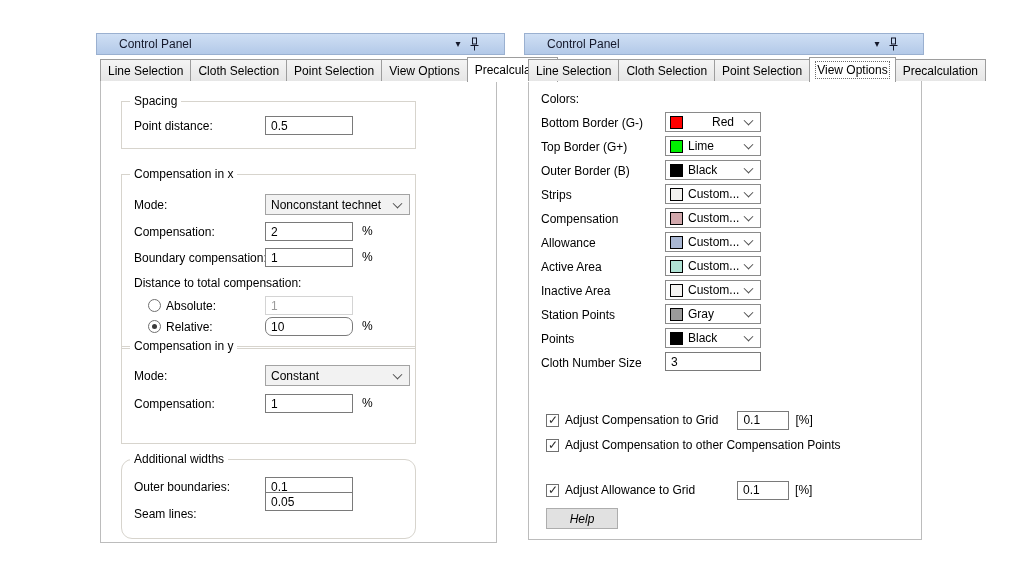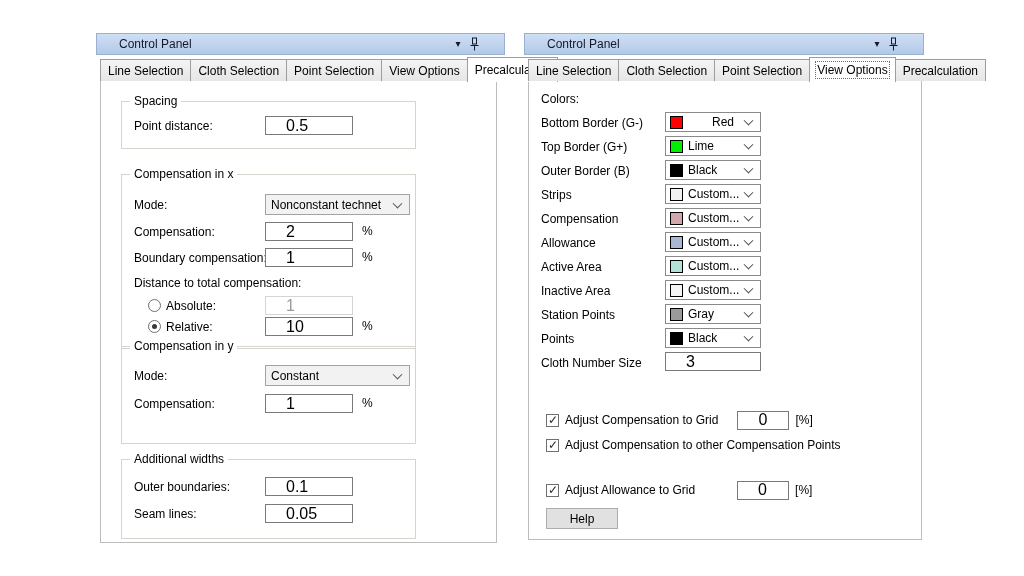--- a/index.html
+++ b/index.html
@@ -20,21 +20,21 @@
   .tab.active { background:#fff; height:25px; margin-top:0; padding-top:5px;
     position:relative; z-index:4; }
   .tab .tab-label.focus-rect { outline:1px dotted #6b6b6b; outline-offset:1px; }
   .content { position:absolute; left:4px; top:47px; background:#fff;
     border:1px solid #bcbcbc; z-index:2; }
   .group { position:absolute; border:1px solid #d7d4cd; }
   .group-title { position:absolute; top:-8px; left:8px; background:#fff;
     padding:0 4px; line-height:14px; }
   .lbl { position:absolute; white-space:nowrap; }
   .tbox { position:absolute; border:1px solid #7a7a7a; background:#fff;
-    font-family:"Liberation Sans", sans-serif; font-size:16px; padding:0 20px; color:#000; }
+    font-family:"Liberation Sans", sans-serif; font-size:12px; padding:0 5px; color:#000; }
   .tbox:disabled { border-color:#d4d4d4; color:#9b9b9b; background:#fff; }
   .combo { position:absolute; border:1px solid #a3a3a3; background:#f2f2f2;
     display:flex; align-items:center; padding:0 20px 0 5px; cursor:default; }
   .chev { position:absolute; right:8px; top:50%; width:7px; height:7px;
     border-right:1px solid #4f4f4f; border-bottom:1px solid #4f4f4f;
     transform:translateY(-70%) rotate(45deg); }
   .ccombo { position:absolute; border:1px solid #8a8a8a; background:#fff;
     display:flex; align-items:center; padding:0 18px 0 4px; cursor:default; }
   .swatch { width:13px; height:13px; border:1px solid #000; margin-right:5px; flex:none; }
   .radio { position:absolute; width:13px; height:13px; border:1px solid #707070;
@@ -94,42 +94,42 @@
       <span class="lbl pct" style="left:240px; top:49px;">%</span>
       <span class="lbl" style="left:12px; top:76px;">Boundary compensation:</span>
       <input class="tbox" style="left: 143px; top: 73px; width: 88px; height: 19px;" value="1">
       <span class="lbl pct" style="left:240px; top:75px;">%</span>
       <span class="lbl" style="left:12px; top:101px;">Distance to total compensation:</span>
       <span class="radio" style="left:26px; top:124px;"></span>
       <span class="lbl" style="left:44px; top:124px;">Absolute:</span>
       <input class="tbox" disabled="" style="left: 143px; top: 121px; width: 88px; height: 19px;" value="1">
       <span class="radio on" style="left:26px; top:145px;"></span>
       <span class="lbl" style="left:44px; top:145px;">Relative:</span>
-      <input class="tbox" style="left: 143px; top: 142px; width: 88px; height: 19px;" value="10">
+      <input class="tbox" style="left: 143px; top: 142px; width: 88px; height: 19px; border-radius: 7px;" value="10">
       <span class="lbl pct" style="left:240px; top:144px;">%</span>
     </div>
 
     <div class="group" style="left:20px; top:265px; width:295px; height:98px;">
       <span class="group-title">Compensation in y</span>
       <span class="lbl" style="left:12px; top:22px;">Mode:</span>
       <div class="combo" style="left:143px; top:18px; width:145px; height:21px;">
         <span>Constant</span>
         <span class="chev"></span>
       </div>
       <span class="lbl" style="left:12px; top:50px;">Compensation:</span>
       <input class="tbox" style="left: 143px; top: 47px; width: 88px; height: 19px;" value="1">
       <span class="lbl pct" style="left:240px; top:49px;">%</span>
     </div>
 
-    <div class="group" style="left:20px; top:378px; width:295px; height:80px;">
+    <div class="group" style="left:20px; top:378px; width:295px; height:80px;border-radius:11px;">
       <span class="group-title">Additional widths</span>
       <span class="lbl" style="left:12px; top:20px;">Outer boundaries:</span>
       <input class="tbox" style="left: 143px; top: 17px; width: 88px; height: 19px;" value="0.1">
       <span class="lbl" style="left:12px; top:47px;">Seam lines:</span>
-      <input class="tbox" style="left: 143px; top: 44px; width: 88px; height: 19px;" value="0.05">
+      <input class="tbox" style="left: 143px; top: 32px; width: 88px; height: 19px;" value="0.05">
     </div>
   </div>
 </div>
 
 <div class="panel" style="left:524px; top:33px; width:400px; height:509px;">
   <div class="titlebar">
     <span class="tb-title">Control Panel</span>
     <span class="tb-ico caret">▾</span>
     <span class="tb-ico">
       <svg width="11" height="14" viewBox="0 0 11 14">
@@ -223,17 +223,17 @@
       <span class="checkbox on"></span>
       <span class="cb-label">Adjust Compensation to other Compensation Points</span>
     </div>
     <div class="cbrow" style="left:17px; top:399px;align-items:center;">
       <span class="checkbox on"></span>
       <span class="cb-label">Adjust Allowance to Grid</span>
       <input class="tbox cb-input" style="margin-left: 42px;" value="0.1">
       <span class="cb-label">[%]</span>
     </div>
 
-    <div class="btn" style="left:17px; top:427px; width:72px; height:21px;">
+    <div class="btn" style="left:17px; top:427px; width:72px; height:21px;font-style:italic;">
       <span>Help</span>
     </div>
   </div>
 </div>
 
 </body></html>

